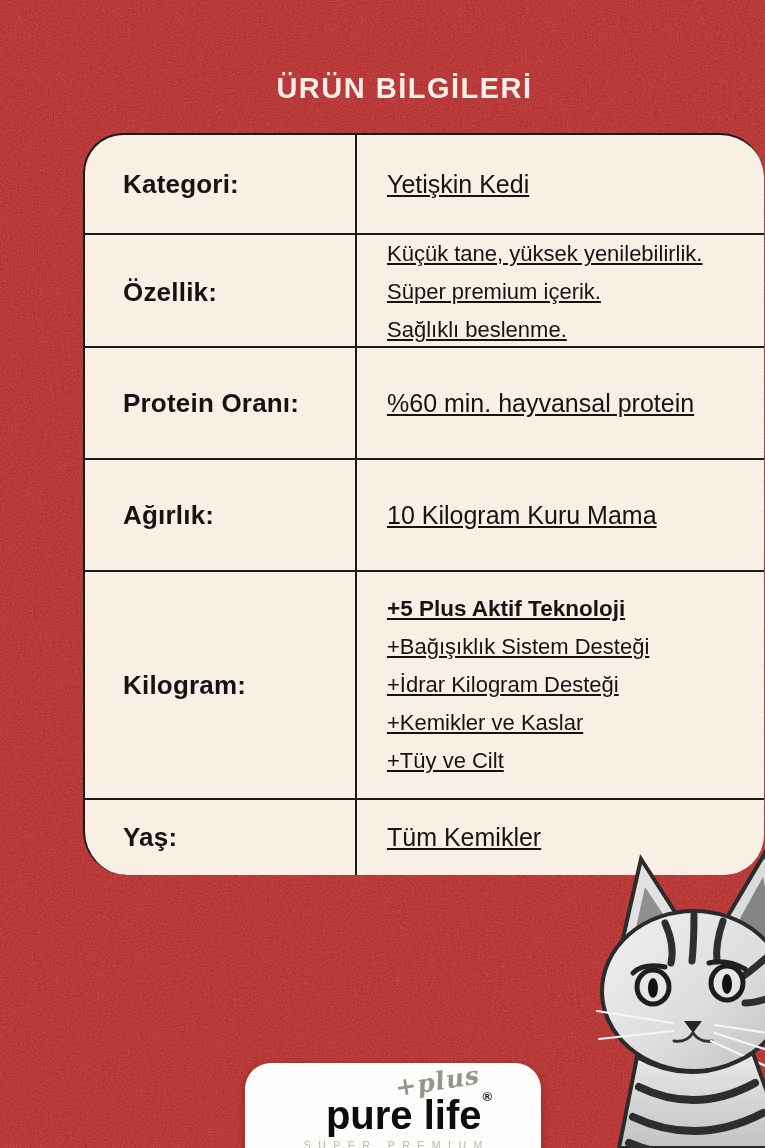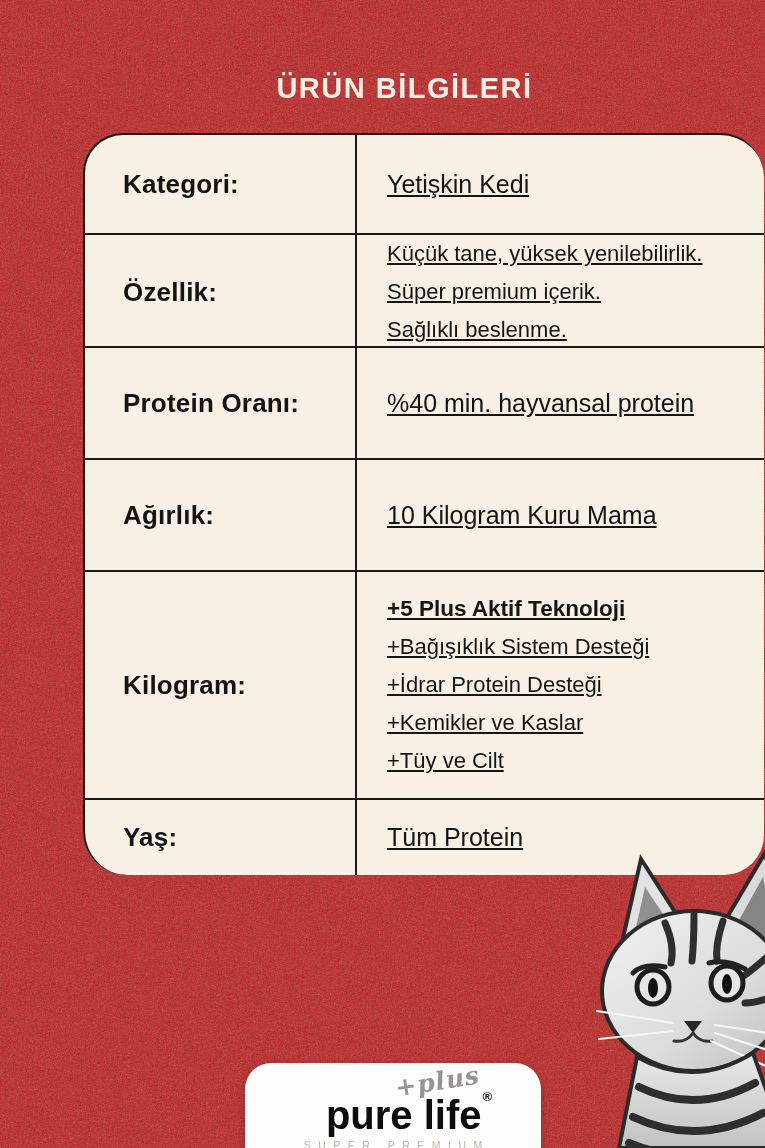--- a/index.html
+++ b/index.html
@@ -101,46 +101,46 @@
         <div class="cell value multi">
           <div class="vline">Küçük tane, yüksek yenilebilirlik.</div>
           <div class="vline">Süper premium içerik.</div>
           <div class="vline">Sağlıklı beslenme.</div>
         </div>
       </div>
 
       <div class="row">
         <div class="cell label">Protein Oranı:</div>
         <div class="cell value single">
-          <div class="vline">%40 min. hayvansal protein</div>
+          <div class="vline">%60 min. hayvansal protein</div>
         </div>
       </div>
 
       <div class="row">
         <div class="cell label">Ağırlık:</div>
         <div class="cell value single">
           <div class="vline">10 Kilogram Kuru Mama</div>
         </div>
       </div>
 
       <div class="row">
         <div class="cell label">Kilogram:</div>
         <div class="cell value multi">
           <div class="vline bold">+5 Plus Aktif Teknoloji</div>
           <div class="vline">+Bağışıklık Sistem Desteği</div>
-          <div class="vline">+İdrar Protein Desteği</div>
+          <div class="vline">+İdrar Kilogram Desteği</div>
           <div class="vline">+Kemikler ve Kaslar</div>
           <div class="vline">+Tüy ve Cilt</div>
         </div>
       </div>
 
       <div class="row">
         <div class="cell label">Yaş:</div>
         <div class="cell value single">
-          <div class="vline">Tüm Protein</div>
+          <div class="vline">Tüm Kemikler</div>
         </div>
       </div>
     </div>
 
   <svg class="cat" width="228" height="303" viewBox="0 0 228 303">
     <defs>
       <linearGradient id="furHead" x1="0" y1="0" x2="1" y2="1">
         <stop offset="0" stop-color="#f1f1f1"></stop>
           <stop offset="0.6" stop-color="#dcdcdc"></stop>
           <stop offset="1" stop-color="#bdbdbd"></stop>

